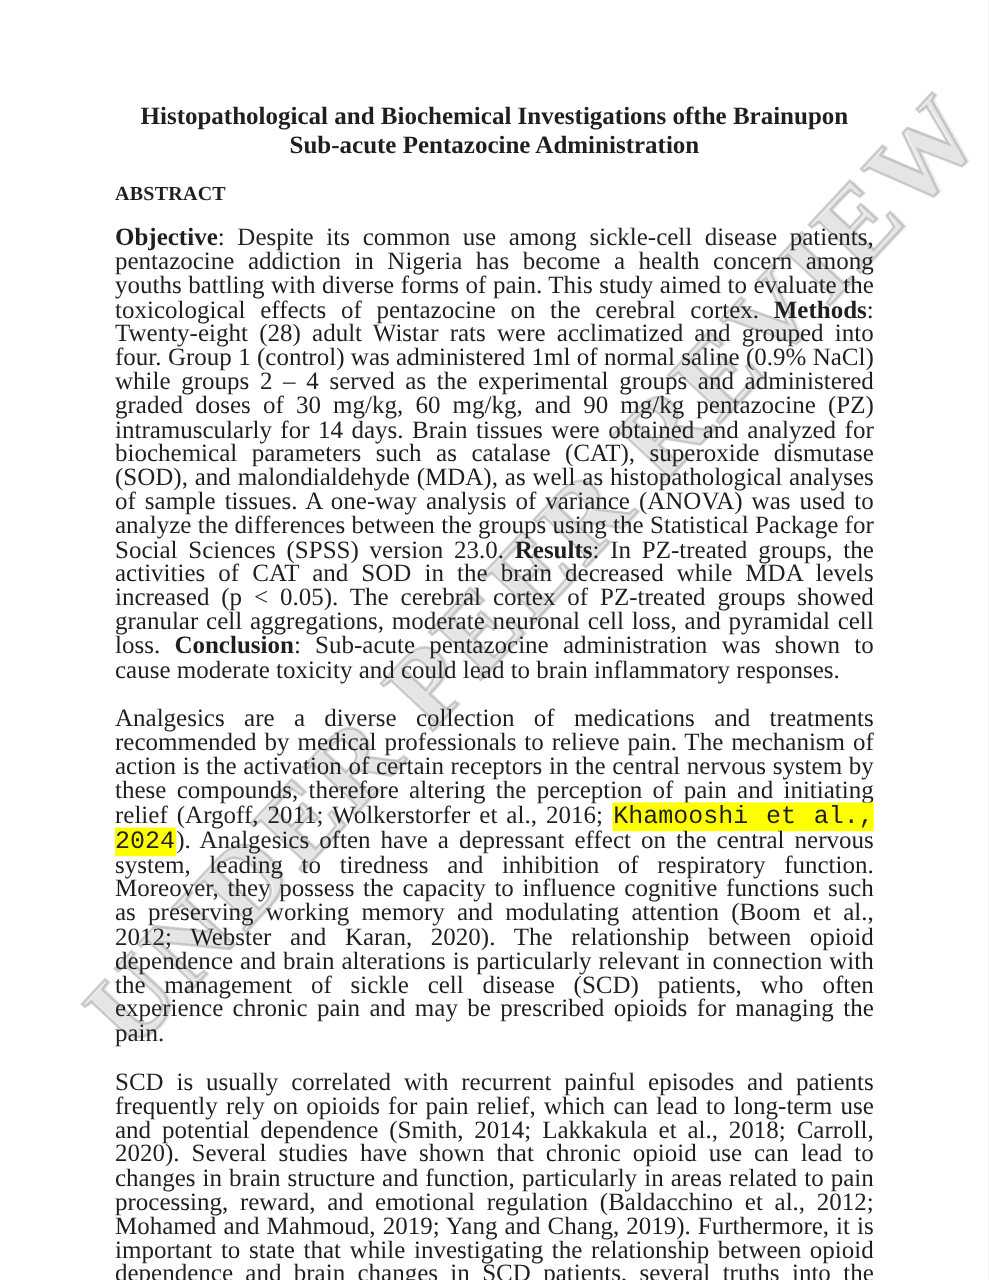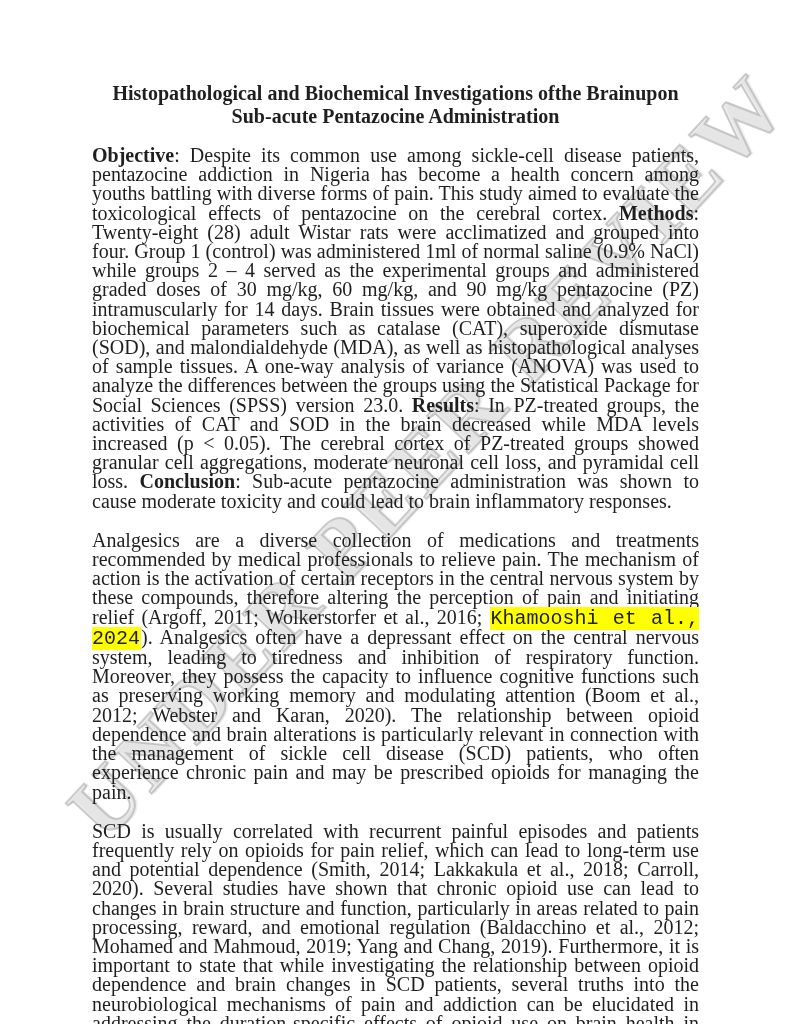--- a/index.html
+++ b/index.html
@@ -82,20 +82,21 @@
 <body>
 
 <div class="page">
 
   <div class="watermark">UNDER PEER REVIEW</div>
 
   <div class="content">
 
     <h1 class="title">Histopathological and Biochemical Investigations ofthe Brainupon Sub-acute Pentazocine Administration</h1>
 
+    <h2 class="section-heading">ABSTRACT</h2>
 
     <p class="body-par"><span class="seg-bold">Objective</span><span>: Despite its common use among sickle-cell disease patients, pentazocine addiction in Nigeria has become a health concern among youths battling with diverse forms of pain. This study aimed to evaluate the toxicological effects of pentazocine on the cerebral cortex. </span><span class="seg-bold">Methods</span><span>: Twenty-eight (28) adult Wistar rats were acclimatized and grouped into four. Group 1 (control) was administered 1ml of normal saline (0.9% NaCl) while groups 2 – 4 served as the experimental groups and administered graded doses of 30 mg/kg, 60 mg/kg, and 90 mg/kg pentazocine (PZ) intramuscularly for 14 days. Brain tissues were obtained and analyzed for biochemical parameters such as catalase (CAT), superoxide dismutase (SOD), and malondialdehyde (MDA), as well as histopathological analyses of sample tissues. A one-way analysis of variance (ANOVA) was used to analyze the differences between the groups using the Statistical Package for Social Sciences (SPSS) version 23.0. </span><span class="seg-bold">Results</span><span>: In PZ-treated groups, the activities of CAT and SOD in the brain decreased while MDA levels increased (p &lt; 0.05). The cerebral cortex of PZ-treated groups showed granular cell aggregations, moderate neuronal cell loss, and pyramidal cell loss. </span><span class="seg-bold">Conclusion</span><span>: Sub-acute pentazocine administration was shown to cause moderate toxicity and could lead to brain inflammatory responses.</span></p>
 
 
 
     <p class="body-par"><span>Analgesics are a diverse collection of medications and treatments recommended by medical professionals to relieve pain. The mechanism of action is the activation of certain receptors in the central nervous system by these compounds, therefore altering the perception of pain and initiating relief (Argoff, 2011; Wolkerstorfer et al., 2016; </span><span class="seg-hl">Khamooshi et al., 2024</span><span>). Analgesics often have a depressant effect on the central nervous system, leading to tiredness and inhibition of respiratory function. Moreover, they possess the capacity to influence cognitive functions such as preserving working memory and modulating attention (Boom et al., 2012; Webster and Karan, 2020). The relationship between opioid dependence and brain alterations is particularly relevant in connection with the management of sickle cell disease (SCD) patients, who often experience chronic pain and may be prescribed opioids for managing the pain.</span></p>
 
     <p class="body-par"><span>SCD is usually correlated with recurrent painful episodes and patients frequently rely on opioids for pain relief, which can lead to long-term use and potential dependence (Smith, 2014; Lakkakula et al., 2018; Carroll, 2020). Several studies have shown that chronic opioid use can lead to changes in brain structure and function, particularly in areas related to pain processing, reward, and emotional regulation (Baldacchino et al., 2012; Mohamed and Mahmoud, 2019; Yang and Chang, 2019). Furthermore, it is important to state that while investigating the relationship between opioid dependence and brain changes in SCD patients, several truths into the neurobiological mechanisms of pain and addiction can be elucidated in addressing the duration-specific effects of opioid use on brain health in SCD patients towards pain management, improvement of mental health, and overall quality of life.</span></p>
 
   </div>

